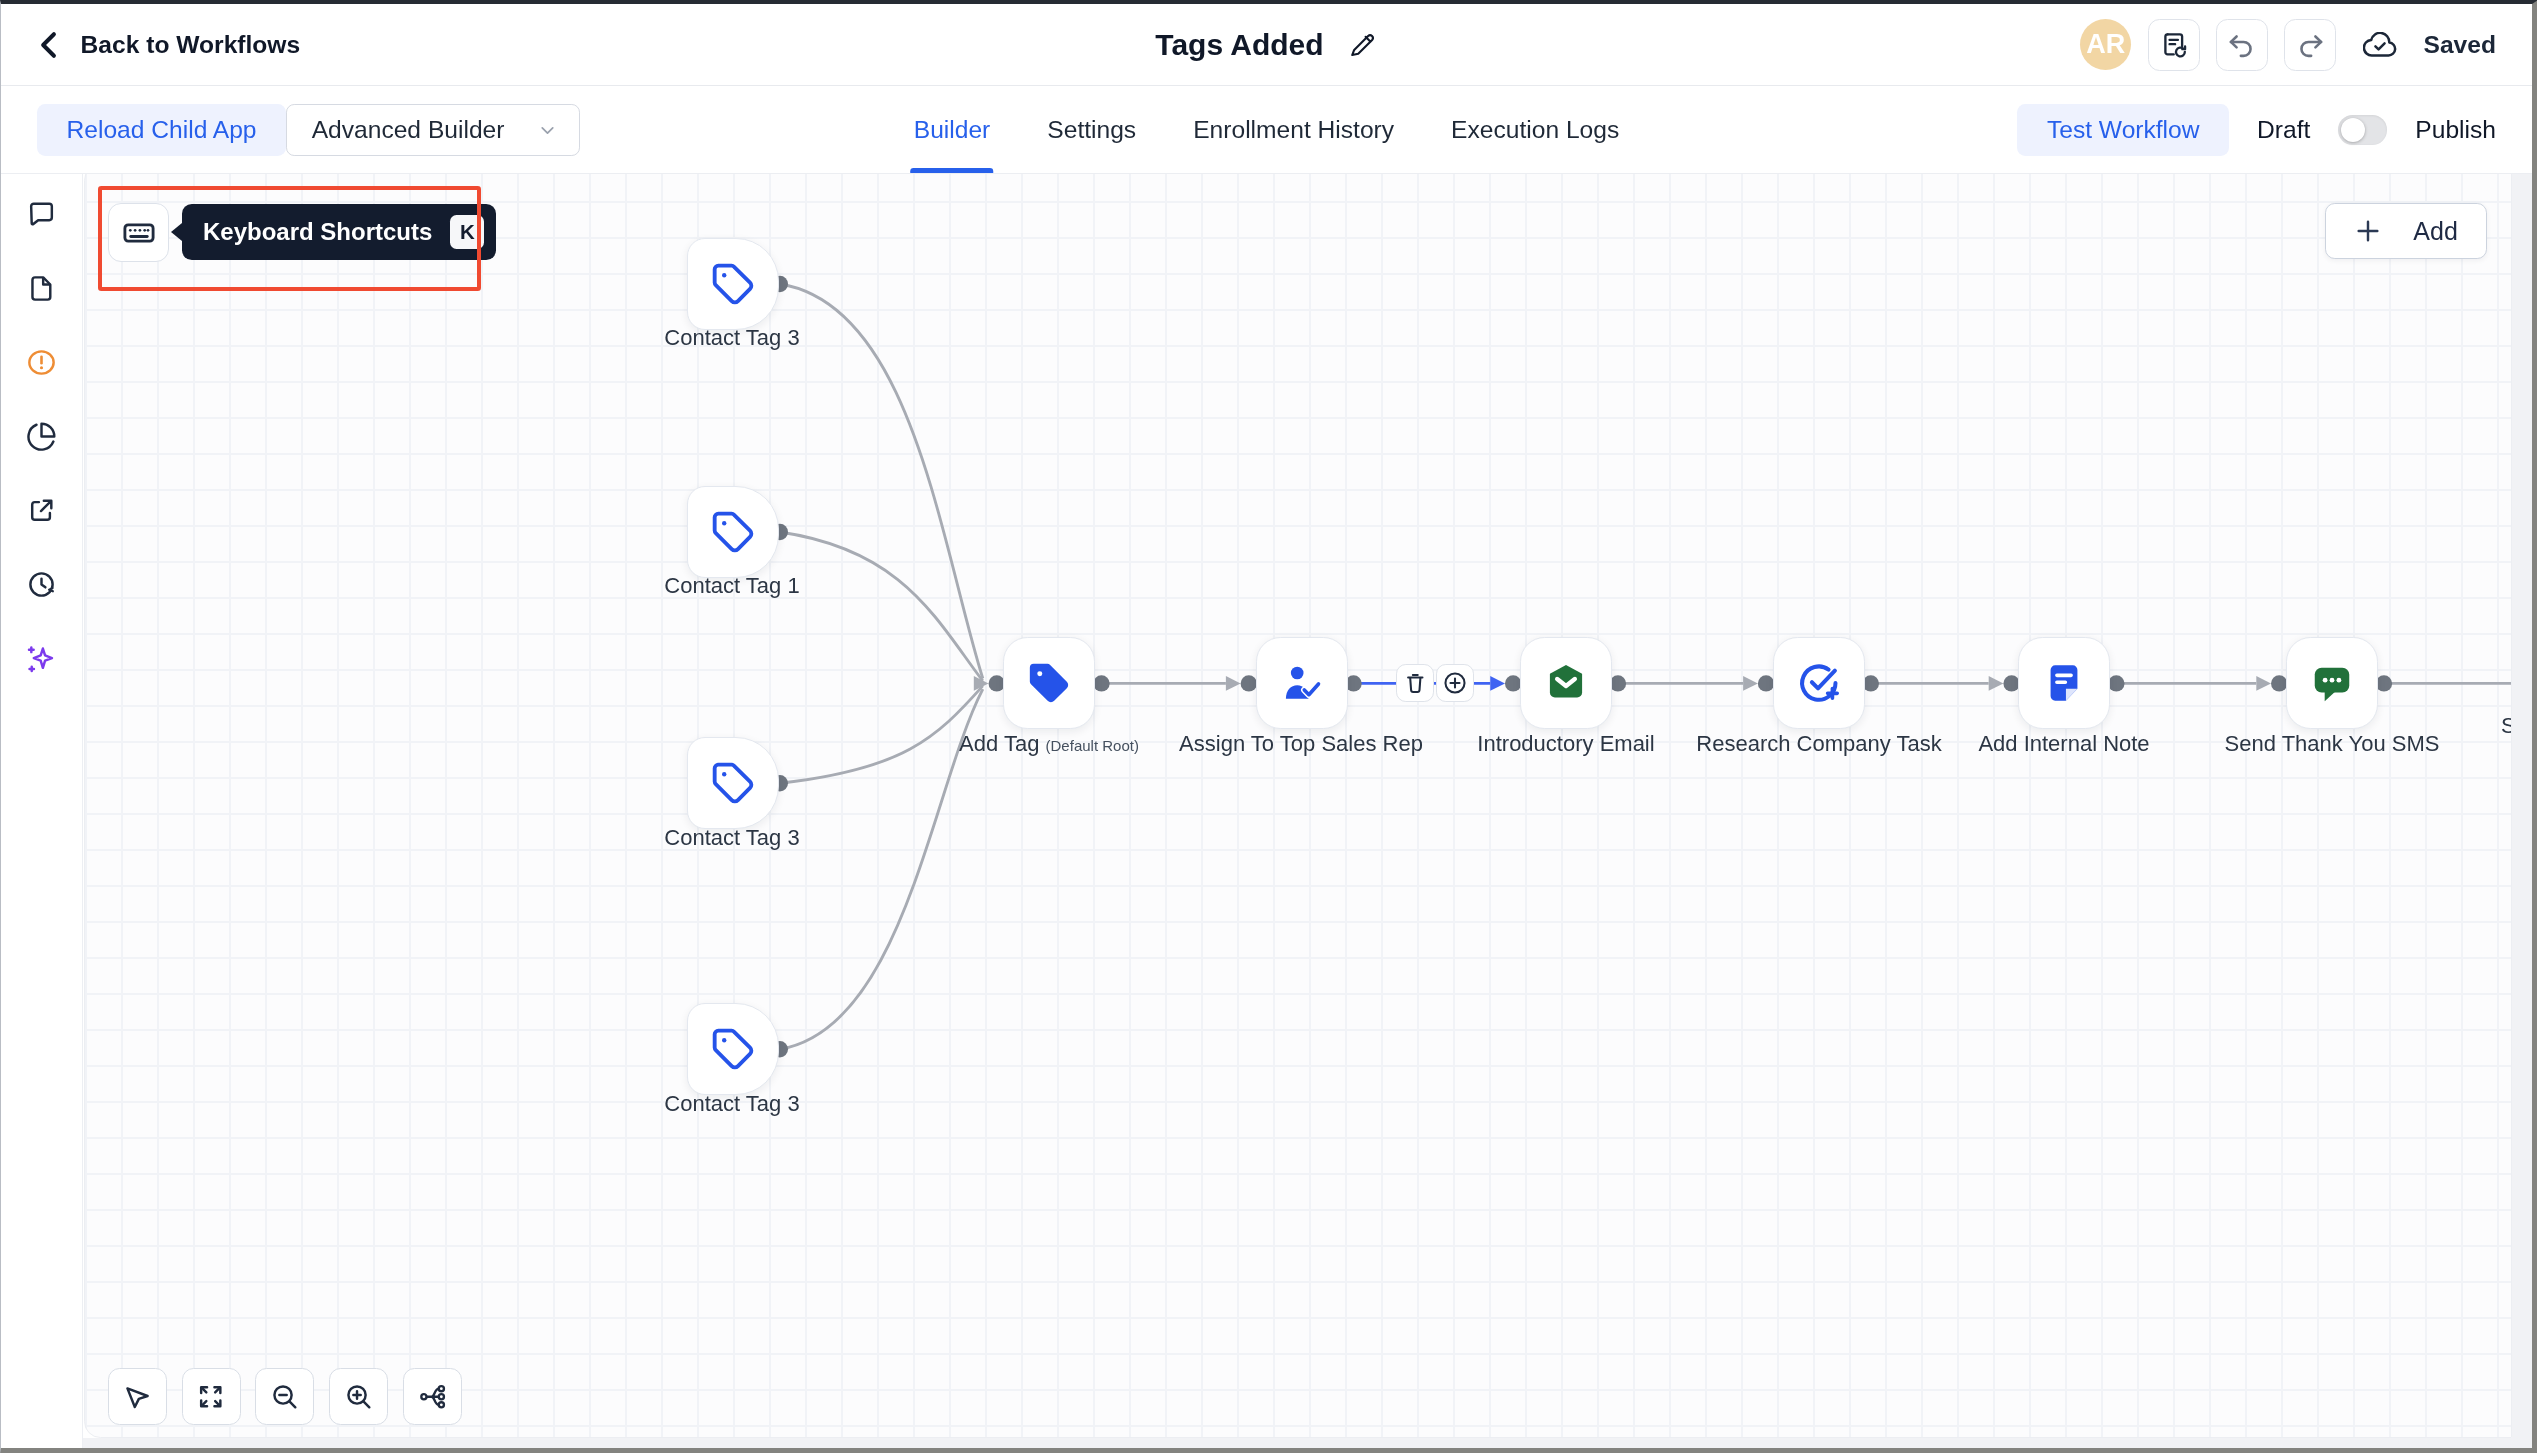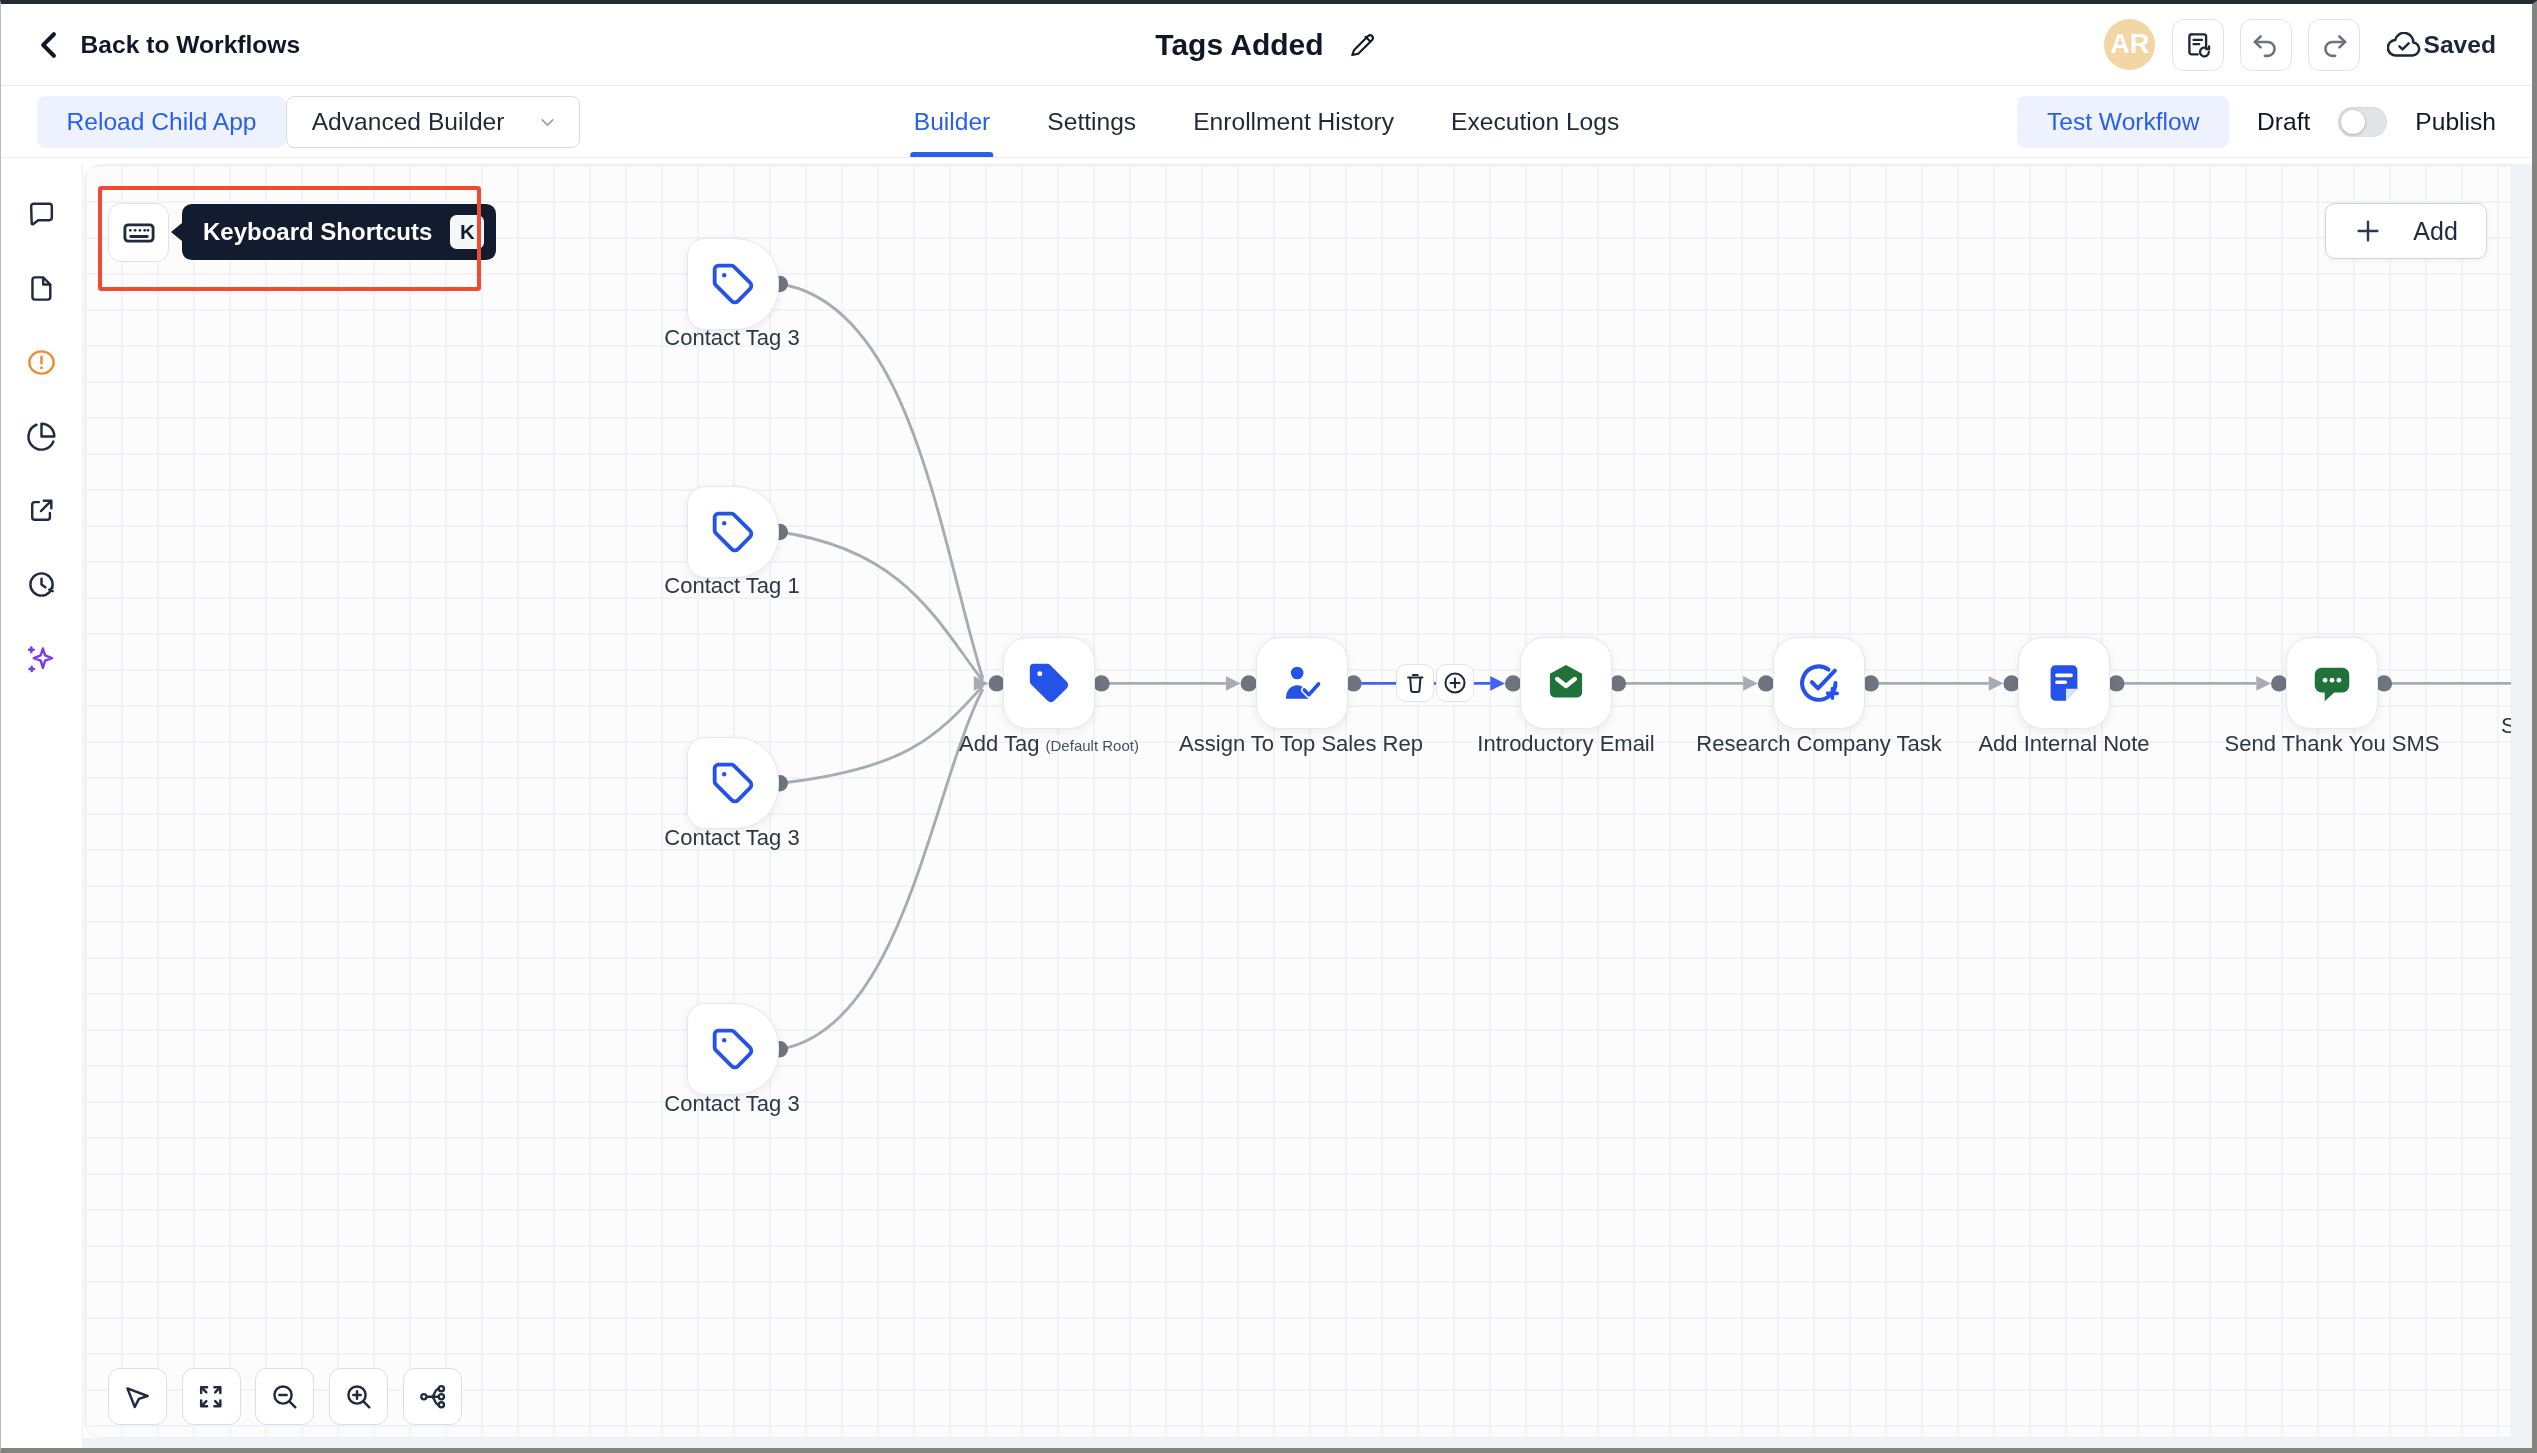--- a/index.html
+++ b/index.html
@@ -14,24 +14,24 @@
             border-bottom:1.6px solid #e8eaee; display:flex; align-items:center; padding:0 36px; z-index:30; }
   .back-group { display:flex; align-items:center; gap:19px; cursor:pointer; }
   .back-group span { font-size:24.6px; font-weight:700; color:#101828; }
   .title-group { position:absolute; left:50%; transform:translateX(-50%); display:flex; align-items:center; gap:24.6px; }
   .title-group h1 { font-size:30px; font-weight:700; color:#101828; }
   .topbar-right { margin-left:auto; display:flex; align-items:center; gap:16.4px; }
   .avatar { width:51px; height:51px; border-radius:50%; background:#f2d6a4; color:#fff;
             font-size:27px; font-weight:600; display:flex; align-items:center; justify-content:center; }
   .icon-btn { width:52px; height:52px; background:#fff; border:1.6px solid #dfe3ea; border-radius:11.5px;
               display:flex; align-items:center; justify-content:center; cursor:pointer; }
-  .saved { display:flex; align-items:center; gap:3px; margin-left:9.8px; font-size:24.6px; font-weight:700; color:#1c2738; }
+  .saved { display:flex; align-items:center; gap:27px; margin-left:9.8px; font-size:24.6px; font-weight:700; color:#1c2738; }
 
   
-  .menubar { position:absolute; left:0; right:0; top:83px; height:71px; background:#fff;
+  .menubar { position:absolute; left:0; right:0; top:83px; height:87px; background:#fff;
              border-bottom:1.6px solid #eceef2; display:flex; align-items:center; padding:0 36px; z-index:29; }
   .pill-btn { background:#eef2fe; color:#2760eb; border:none; border-radius:8.2px; font-size:24.6px; font-weight:500;
               padding:0 29.5px; height:52px; display:flex; align-items:center; cursor:pointer;
               font-family:"Liberation Sans",sans-serif; }
   .select { height:52px; background:#fff; border:1.6px solid #d6dae2; border-radius:8.2px;
             display:flex; align-items:center; gap:33px; padding:0 21px 0 24.6px; cursor:pointer; }
   .select span { font-size:24.6px; color:#1f2937; }
   .tabs { position:absolute; left:50%; transform:translateX(-50%); top:0; height:100%; display:flex; gap:57px; }
   .tab { position:relative; height:100%; display:flex; align-items:center; font-size:24.6px; font-weight:500;
          color:#1f2937; cursor:pointer; }

